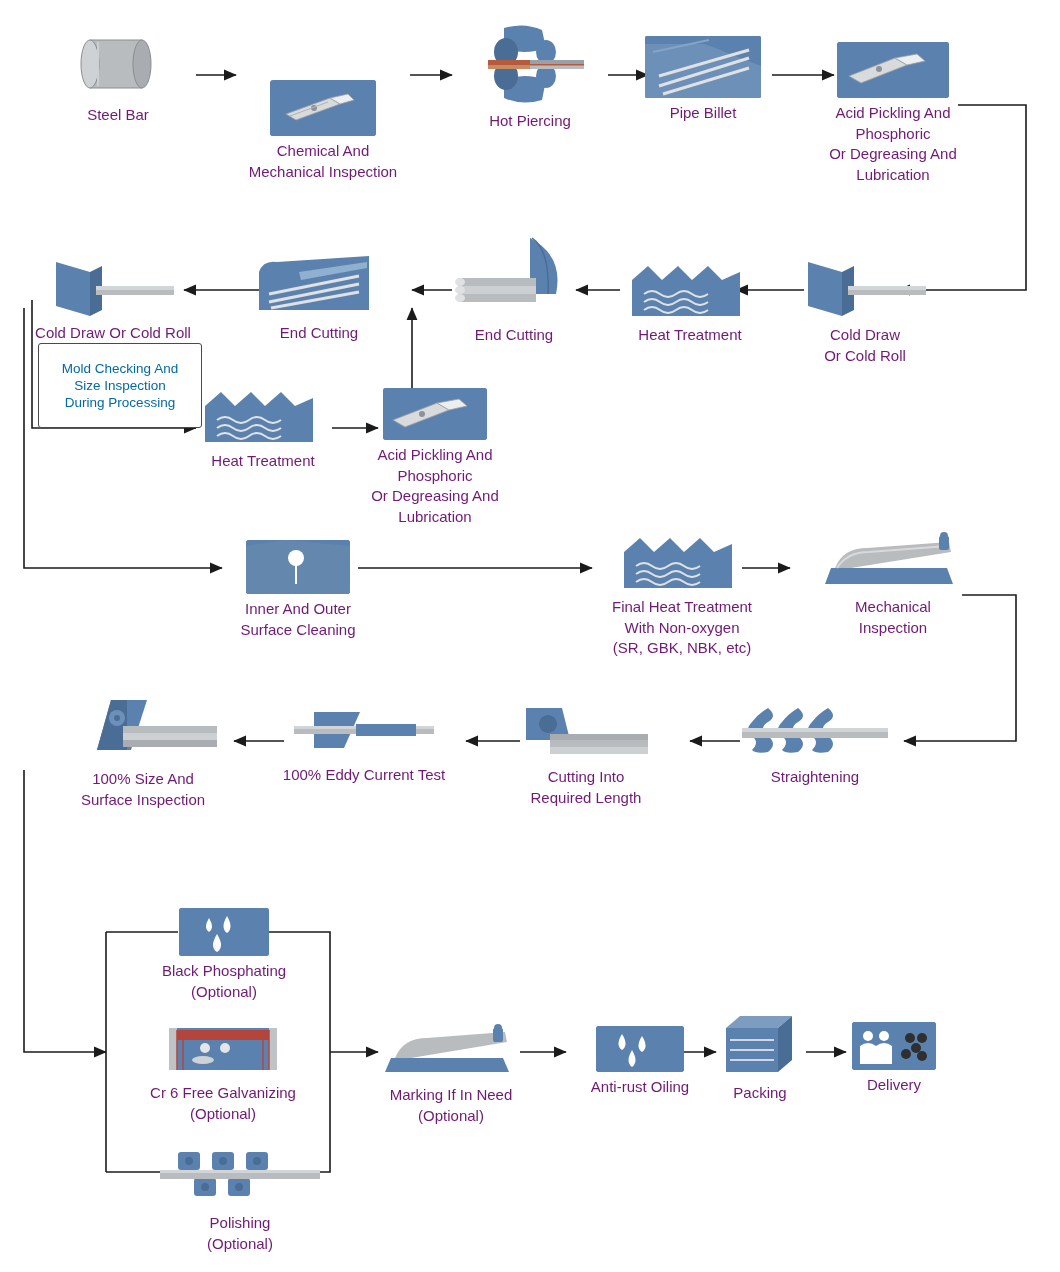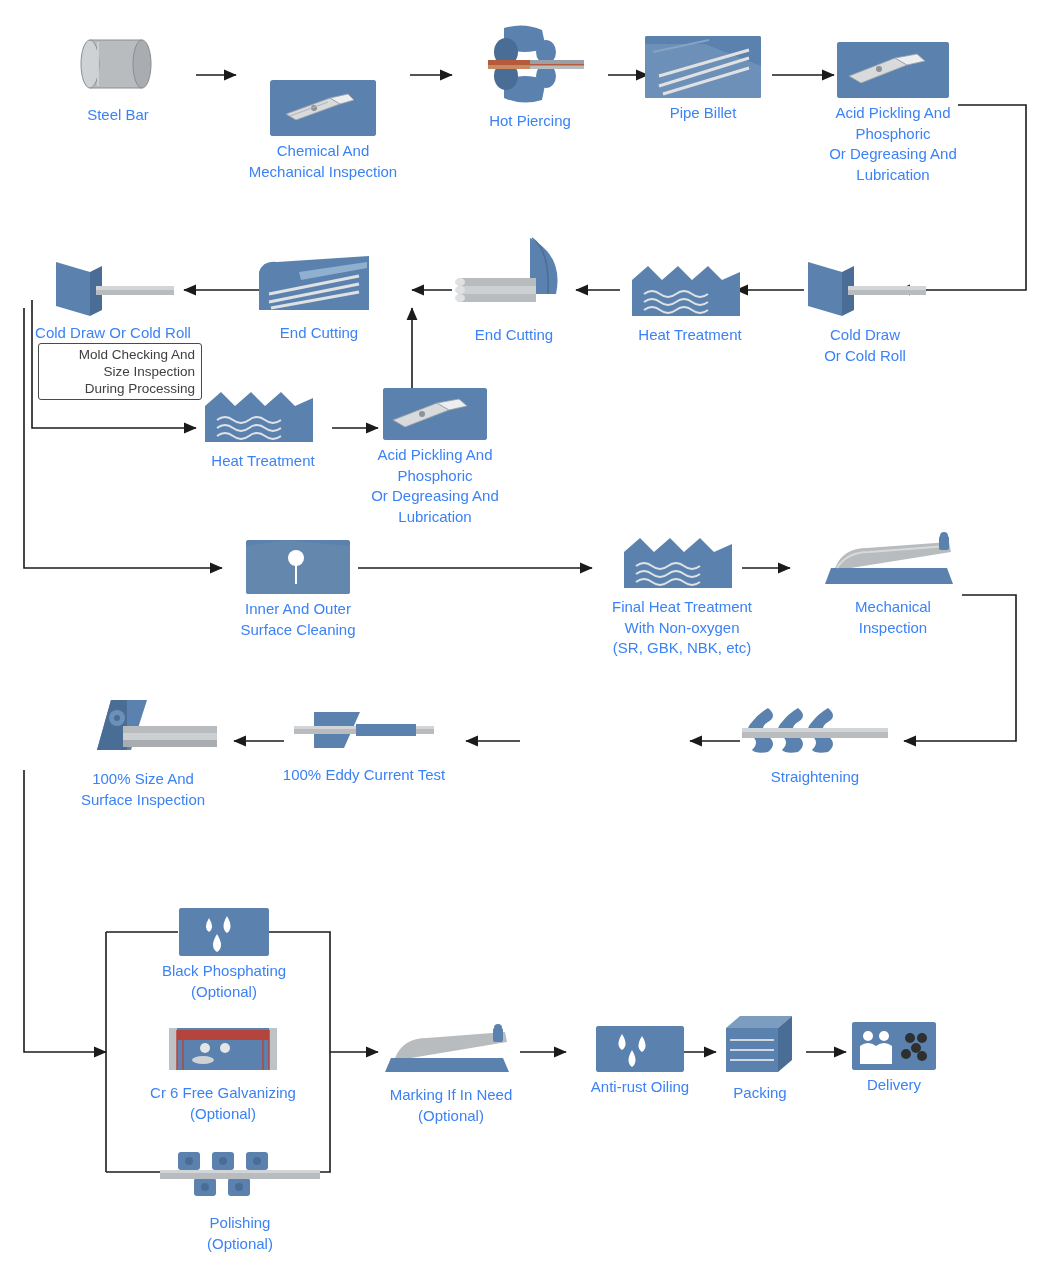--- a/index.html
+++ b/index.html
@@ -16,21 +16,21 @@
   
   .node { position:absolute; }
   .node .art {
     position:relative;
     margin:0 auto;
   }
   .label {
     text-align:center;
     font-size:15px;
     line-height:20.5px;
-    color:#3b82f6;
+    color:#701a75;
     white-space:pre-line;
     margin-top:5px;
   }
 
   
   .box {
     background:#5b82ae;
     position:relative;
     overflow:hidden;
   }
@@ -38,24 +38,24 @@
   
   svg.wires { position:absolute; left:0; top:0; width:1060px; height:1272px; pointer-events:none; }
 
   
   .bracket {
     position:absolute;
     border:1px solid #4a4a4a;
     border-radius:3px;
     font-size:13.5px;
     line-height:17px;
-    text-align:right;
-    padding:2px 6px;
+    text-align:center;
+    padding:16px 6px;
     white-space:pre-line;
-    color:#404040;
+    color:#0369a1;
     background:#fff;
   }
 </style>
 </head>
 <body>
 
 <div class="canvas">
 
   <svg class="wires" viewBox="0 0 1060 1272">
     <defs>
@@ -340,20 +340,35 @@
           <path d="M56,2 q10,8 0,14 q-10,6 0,14 q10,8 0,16 q-12,2 -16,-2 q8,-8 0,-14 q-8,-6 0,-14 q6,-8 16,-14 z"></path>
           <path d="M86,2 q10,8 0,14 q-10,6 0,14 q10,8 0,16 q-12,2 -16,-2 q8,-8 0,-14 q-8,-6 0,-14 q6,-8 16,-14 z"></path>
         </g>
         <rect x="0" y="22" width="146" height="10" fill="#b9bcbe"></rect>
         <rect x="0" y="22" width="146" height="4" fill="#d2d5d7"></rect>
       </svg>
     </div>
     <div class="label">Straightening</div>
   </div>
 
+  <div class="node" style="left:522px; top:700px; width:128px;">
+    <div class="art" style="width:128px;height:62px;">
+      <svg width="128" height="62" viewBox="0 0 128 62">
+        <path d="M4,8 L40,8 L48,40 L4,40 Z" fill="#5b82ae"></path>
+        <circle cx="26" cy="24" r="9" fill="#4a6d95"></circle>
+        <g>
+          <rect x="28" y="40" width="98" height="7" fill="#b9bcbe"></rect>
+          <rect x="28" y="47" width="98" height="7" fill="#cdd0d2"></rect>
+          <rect x="28" y="34" width="98" height="6" fill="#a9acb0"></rect>
+        </g>
+      </svg>
+    </div>
+    <div class="label">Cutting Into
+Required Length</div>
+  </div>
 
   <div class="node" style="left:272px; top:704px; width:184px;">
     <div class="art" style="width:140px;height:56px;">
       <svg width="140" height="56" viewBox="0 0 140 56">
         <path d="M20,8 L66,8 L50,44 L20,44 Z" fill="#5b82ae"></path>
         <rect x="0" y="22" width="140" height="8" fill="#b9bcbe"></rect>
         <rect x="0" y="22" width="140" height="3" fill="#d2d5d7"></rect>
         <rect x="62" y="20" width="60" height="12" fill="#5b82ae"></rect>
       </svg>
     </div>

